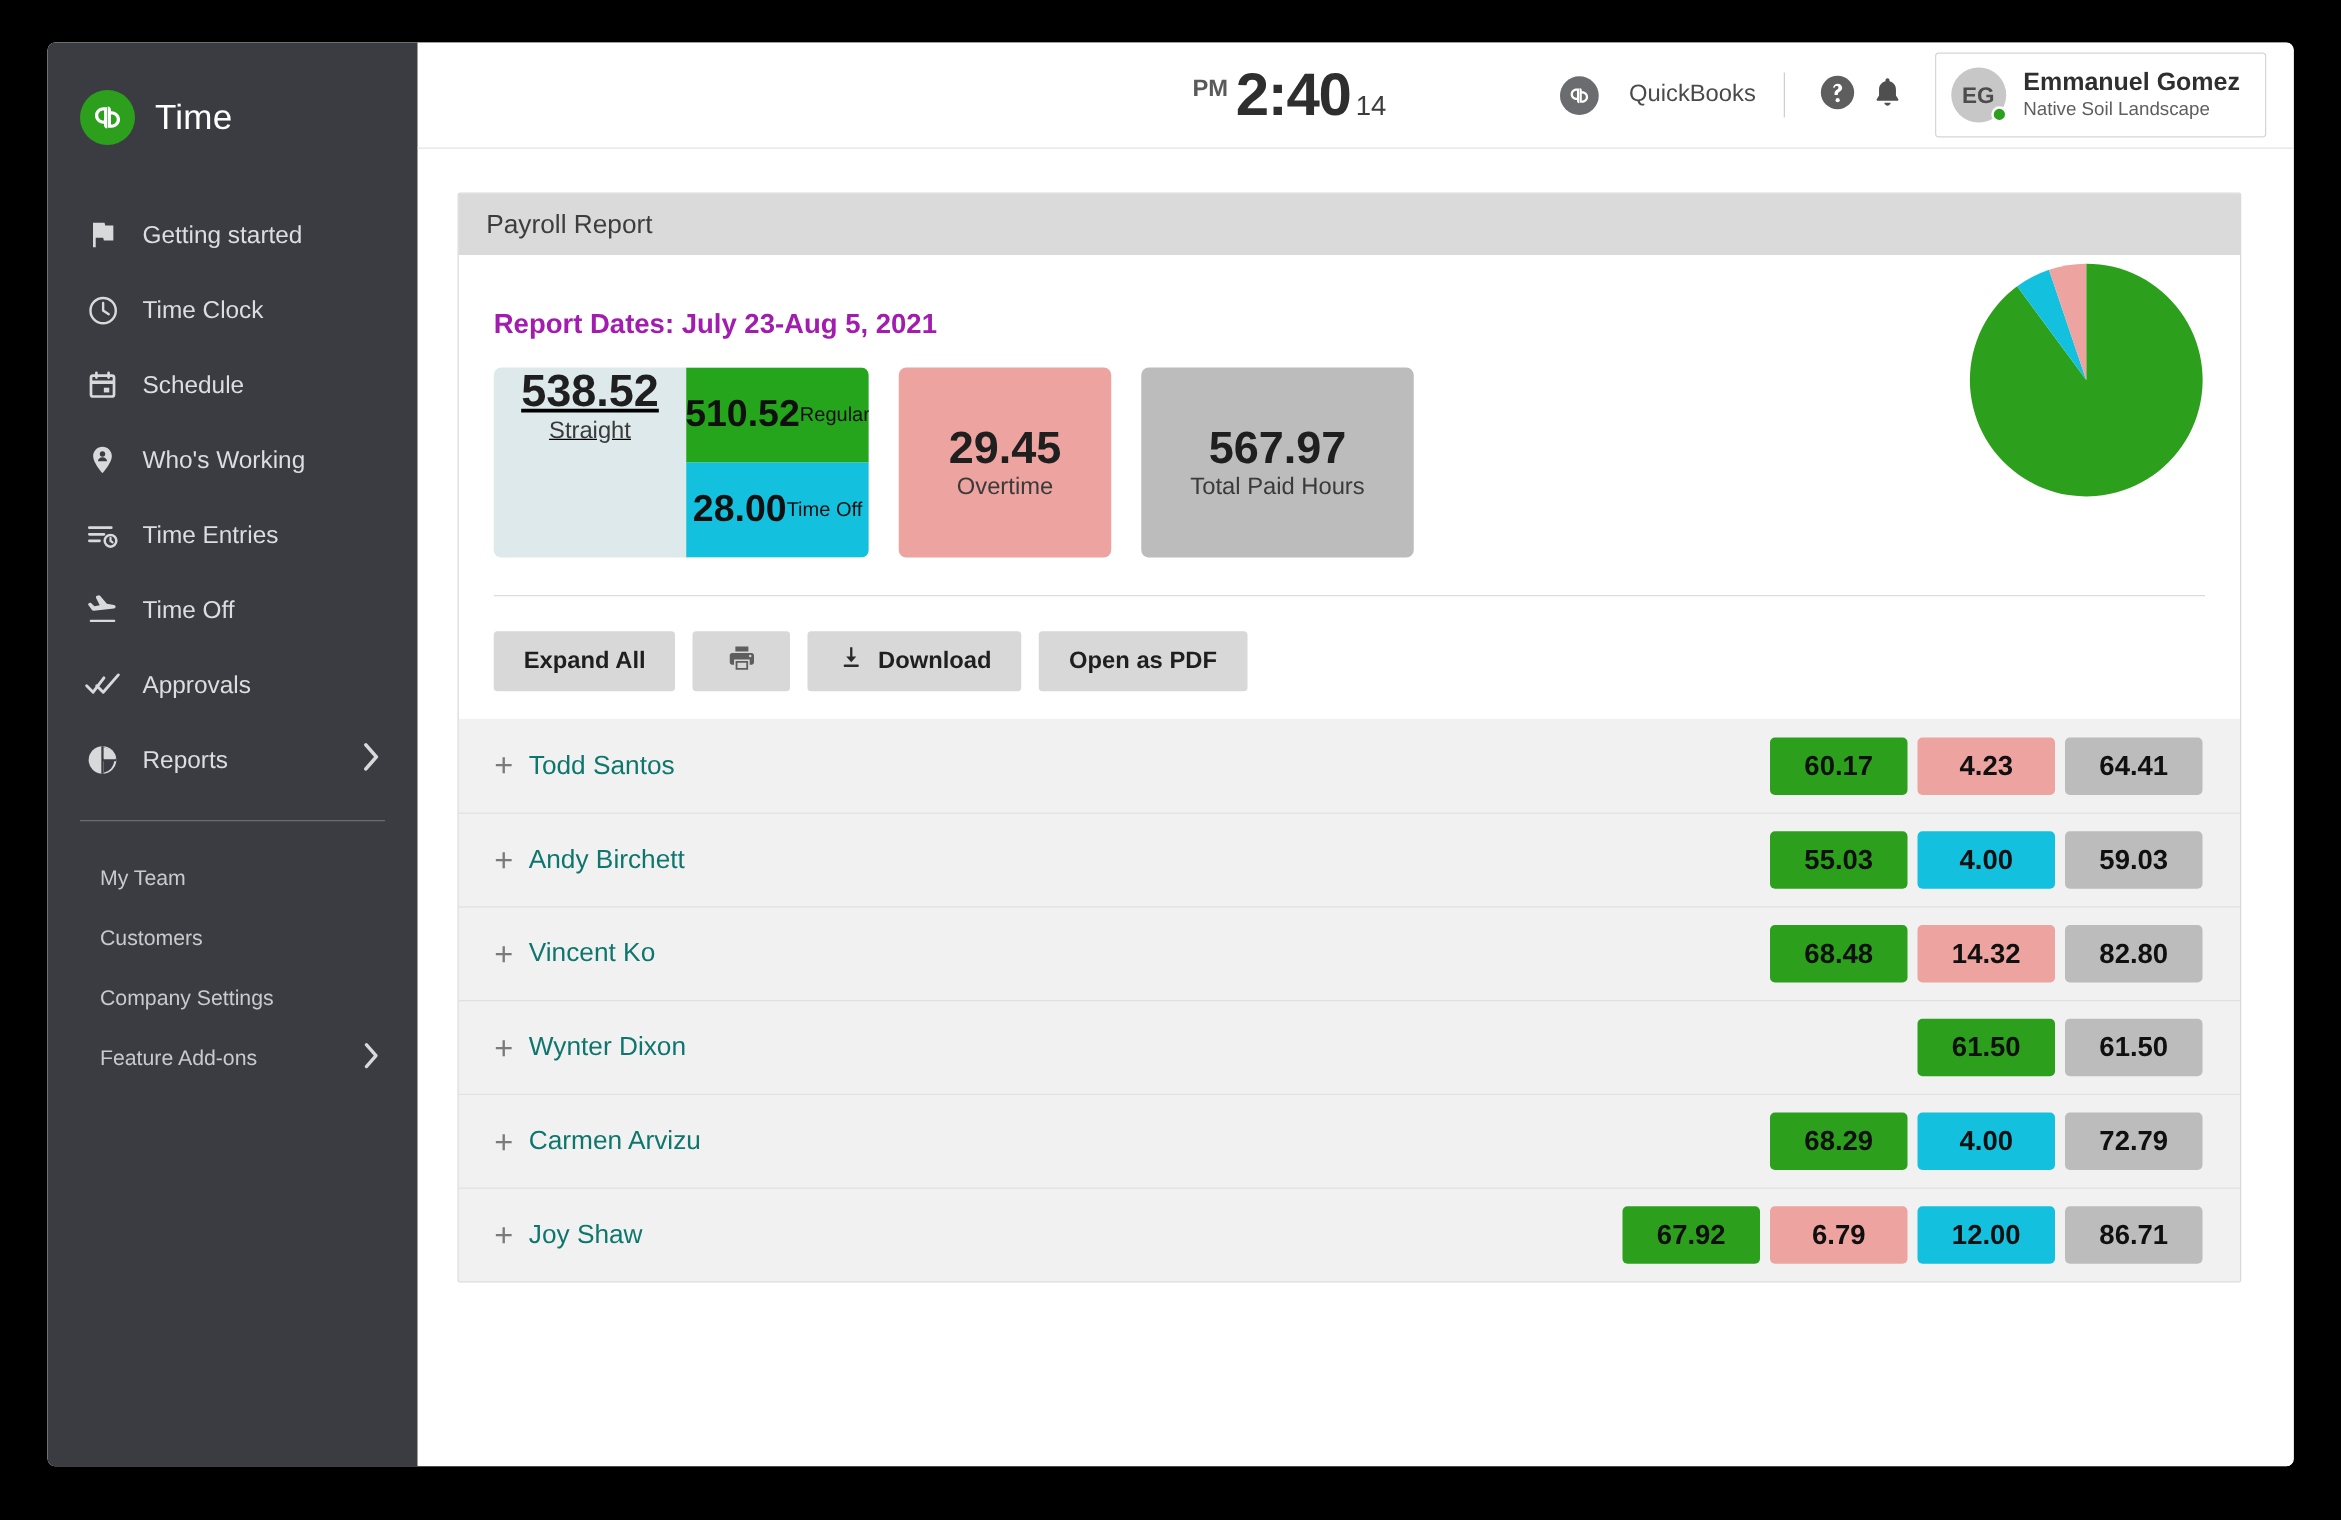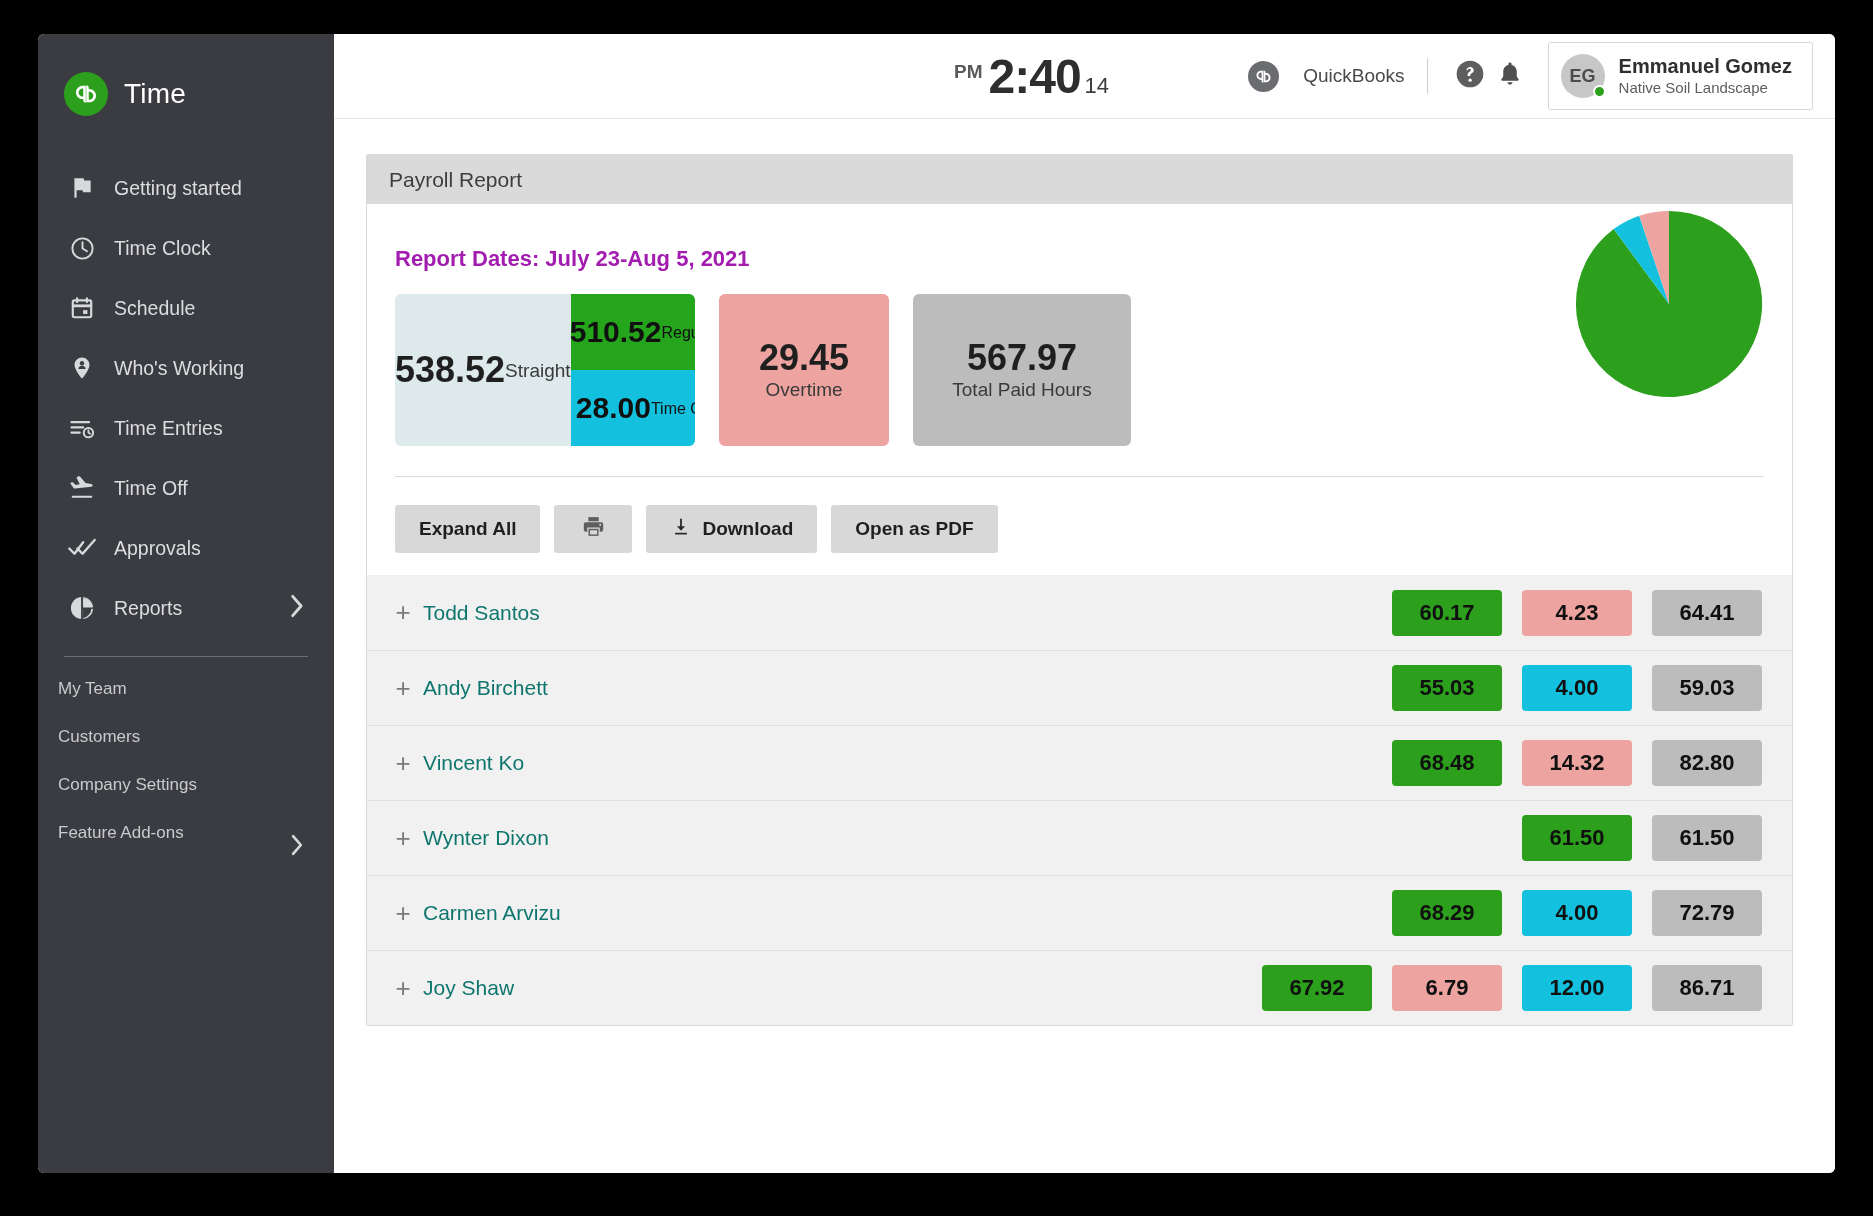--- a/index.html
+++ b/index.html
@@ -43,22 +43,22 @@
   }
   .nav-ico { width: 36px; flex: 0 0 36px; display: flex; align-items: center; justify-content: center; }
   .nav-ico svg { display: block; }
   .nav-label { margin-left: 14px; font-size: 19.5px; color: #dcdde0; }
   .chev { position: absolute; right: 28px; top: 50%; transform: translateY(-50%); }
 
   .divider { height: 1px; background: #6b6c72; margin: 18px 26px 0 26px; }
 
   .sub { margin-top: 22px; }
   .sub-item {
-    display: flex; position: relative;
-    height: 48px; padding: 0 20px; cursor: pointer;
+    display: flex; align-items: center; position: relative;
+    height: 48px; padding: 0 42px; cursor: pointer;
   }
   .sub-label { font-size: 17px; color: #c9cacd; }
 
   
   .main { flex: 1; background: #fff; display: flex; flex-direction: column; min-width: 0; }
 
   .topbar {
     height: 85px; flex: 0 0 85px;
     border-bottom: 1px solid #e4e4e4;
     display: flex; align-items: center;
@@ -118,22 +118,22 @@
 
   .report-dates { font-size: 22px; font-weight: 700; color: #a21caf; margin: 14px 0 22px 0; }
 
   .summary { display: flex; align-items: flex-start; gap: 24px; }
   .tile { border-radius: 6px; display: flex; }
   .tile-straight {
     background: #dde9ea; width: 300px; height: 152px;
     border-radius: 6px; overflow: hidden; display: flex;
   }
   .straight-left {
-    flex: 1; display: flex; flex-direction: row;
-    align-items: center; justify-content: center;
+    flex: 1; display: flex; flex-direction: column;
+    align-items: center; justify-content: flex-start; text-decoration: underline;
   }
   .straight-right { width: 146px; display: flex; flex-direction: column; }
   .sr-cell { flex: 1; display: flex; flex-direction: row; align-items: center; justify-content: center; }
   .sr-regular { background: #25a51c; }
   .sr-timeoff { background: #13c1df; }
 
   .big-num { font-size: 36px; font-weight: 700; color: #1f1f1f; line-height: 1.05; }
   .mid-num { font-size: 30px; font-weight: 700; color: #101010; line-height: 1.05; }
   .tile-label { font-size: 19px; color: #3a3a3a; margin-top: 2px; }
   .tile-label-sm { font-size: 16px; color: #101010; margin-top: 1px; }
@@ -166,21 +166,21 @@
   .rows { margin: 0 -28px; }
   .row {
     background: #f1f1f1; border-top: 1px solid #e0e0e0;
     height: 75px; display: flex; align-items: center;
     padding: 0 30px 0 22px;
   }
   .row:first-child { border-top: none; }
   .plus { font-size: 26px; color: #7b7b7b; width: 28px; text-align: center; cursor: pointer; }
   .row-name { font-size: 21px; color: #0f766e; margin-left: 6px; }
   .spacer { flex: 1; }
-  .badges { display: flex; gap: 20px; text-align: right; }
+  .badges { display: flex; gap: 8px; text-align: right; }
   .badge {
     min-width: 110px; height: 46px; border-radius: 4px;
     display: flex; align-items: center; justify-content: center;
     font-size: 22px; font-weight: 700; color: #101010;
     padding: 0 10px;
   }
   .b-green { background: #2ca01c; }
   .b-pink  { background: #eda3a0; }
   .b-cyan  { background: #13c1df; }
   .b-gray  { background: #bcbcbc; }

